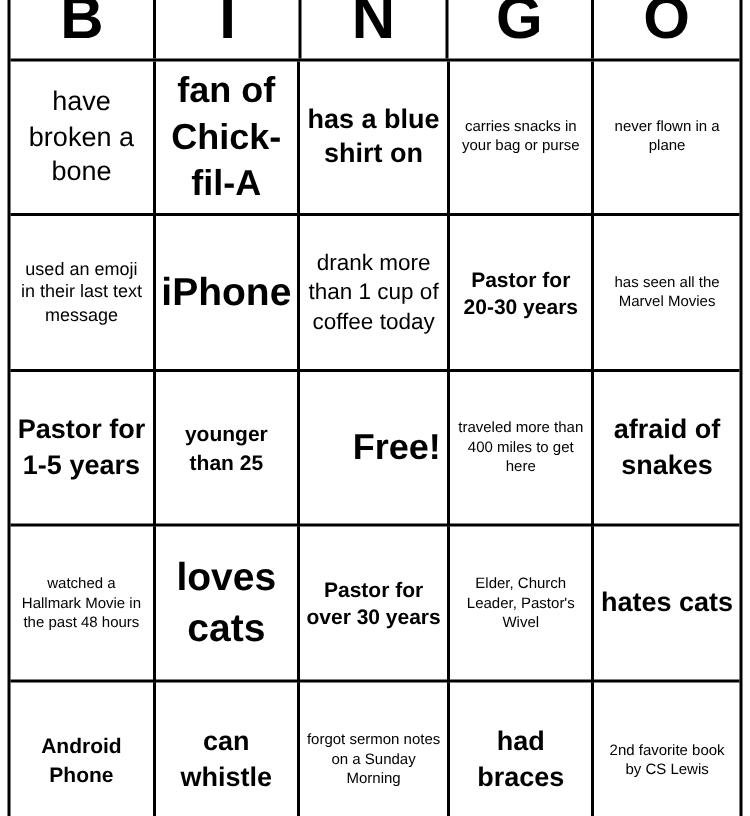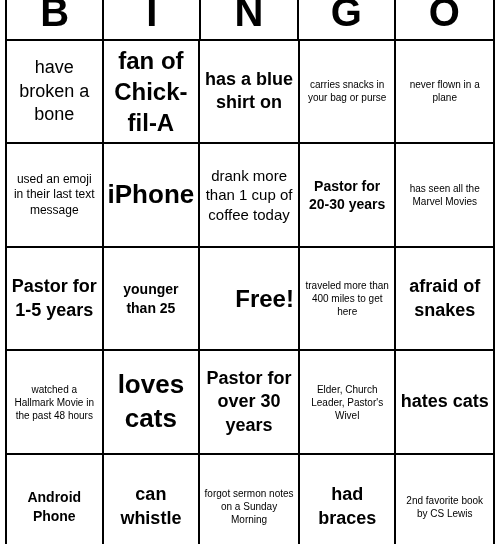--- a/index.html
+++ b/index.html
@@ -78,21 +78,21 @@
       <div class="bingo-cell" style="font-size: 15px;">drank more than 1 cup of coffee today</div>
       <div class="bingo-cell" style="font-size: 14px; font-weight: bold;">Pastor for 20-30 years</div>
       <div class="bingo-cell" style="font-size: 10px;">has seen all the Marvel Movies</div>
       <div class="bingo-cell" style="font-size: 18px; font-weight: bold;">Pastor for 1-5 years</div>
       <div class="bingo-cell" style="font-size: 14px; font-weight: bold;">younger than 25</div>
       <div class="bingo-cell" style="font-size: 24px; font-weight: bold; padding-left: 35px;">Free!</div>
       <div class="bingo-cell" style="font-size: 10px;">traveled more than 400 miles to get here</div>
       <div class="bingo-cell" style="font-size: 18px; font-weight: bold;">afraid of snakes</div>
       <div class="bingo-cell" style="font-size: 10px;">watched a Hallmark Movie in the past 48 hours</div>
       <div class="bingo-cell" style="font-size: 26px; font-weight: bold;">loves cats</div>
-      <div class="bingo-cell" style="font-size: 18px; font-weight: bold;">Pastor for over 30 years</div>
+      <div class="bingo-cell" style="font-size: 14px; font-weight: bold;">Pastor for over 30 years</div>
       <div class="bingo-cell" style="font-size: 10px;">Elder, Church Leader, Pastor's Wivel</div>
       <div class="bingo-cell" style="font-size: 18px; font-weight: bold;">hates cats</div>
       <div class="bingo-cell" style="font-size: 14px; font-weight: bold;">Android Phone</div>
       <div class="bingo-cell" style="font-size: 18px; font-weight: bold;">can whistle</div>
       <div class="bingo-cell" style="font-size: 10px;">forgot sermon notes on a Sunday Morning</div>
       <div class="bingo-cell" style="font-size: 18px; font-weight: bold;">had braces</div>
       <div class="bingo-cell" style="font-size: 10px;">2nd favorite book by CS Lewis</div>
     </div>
 </div>
 

